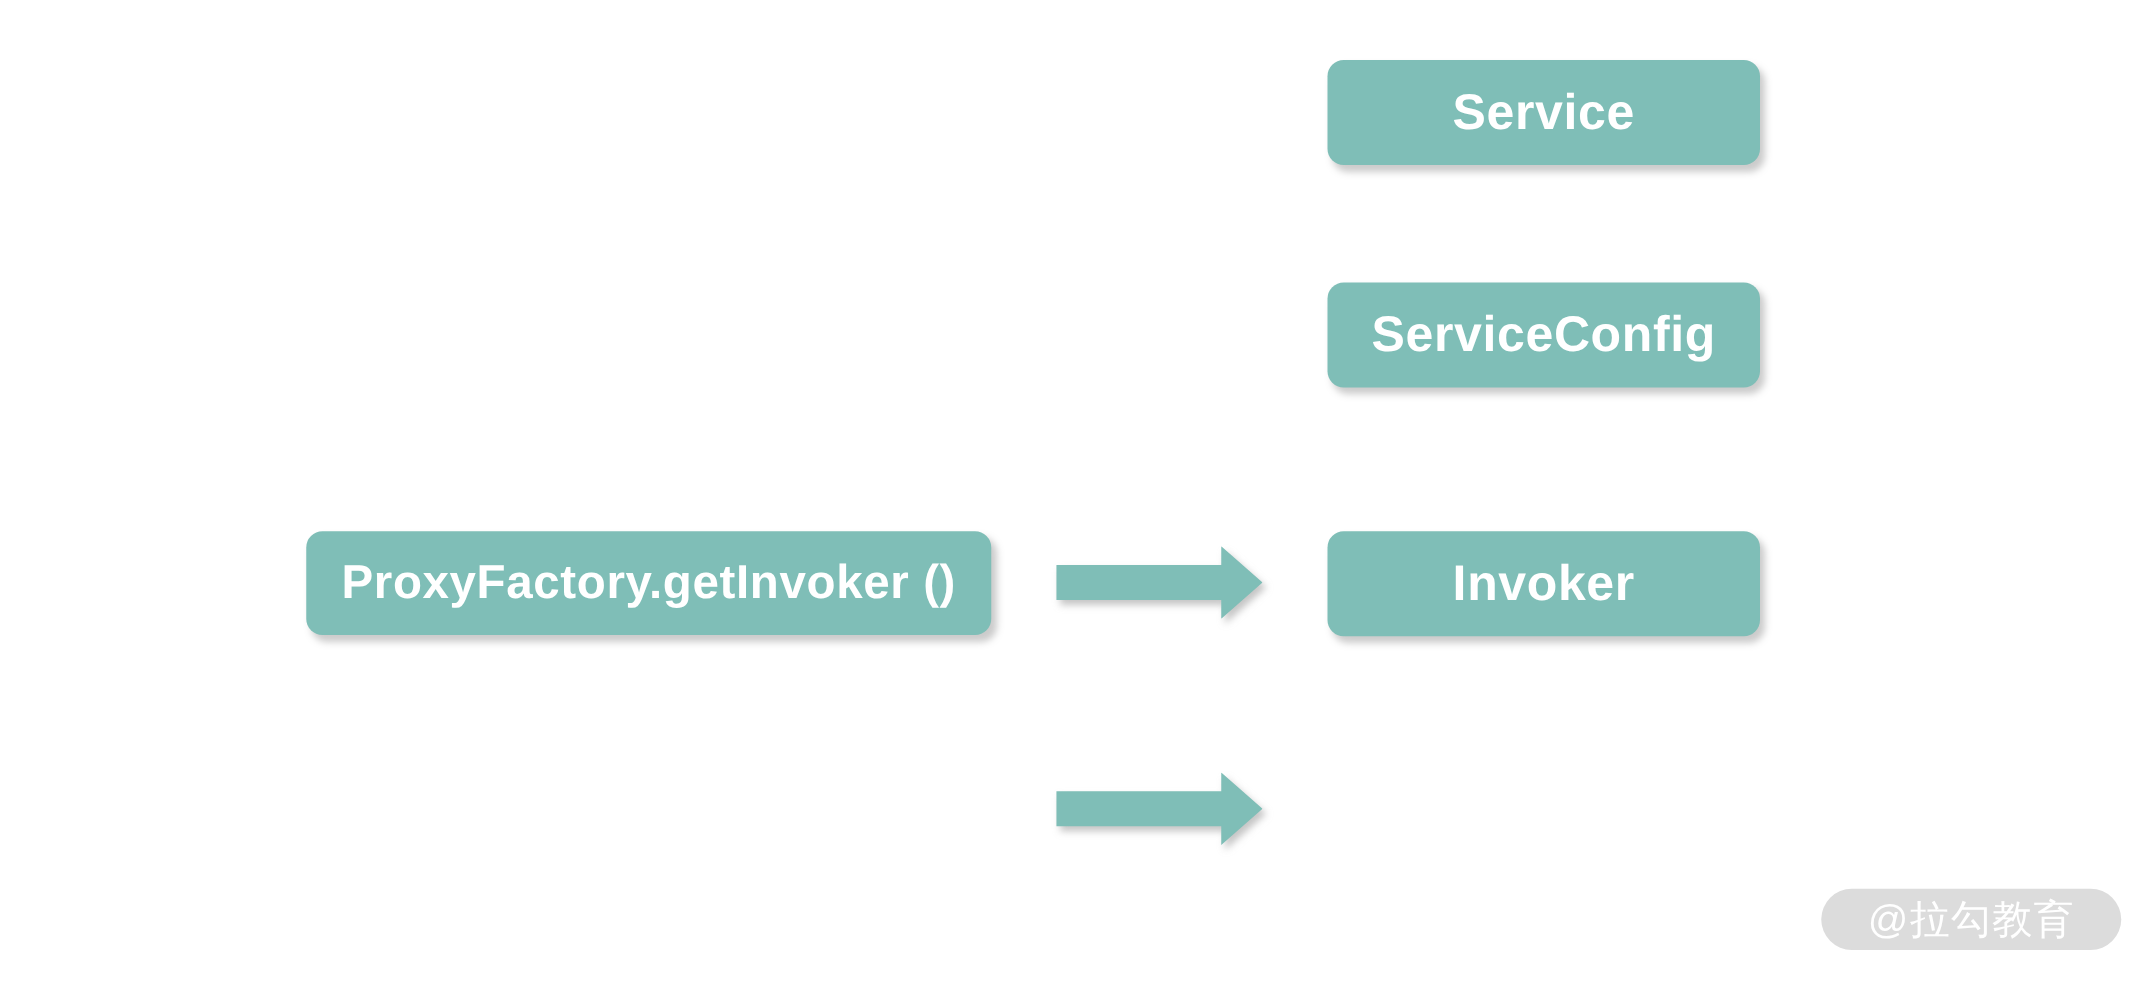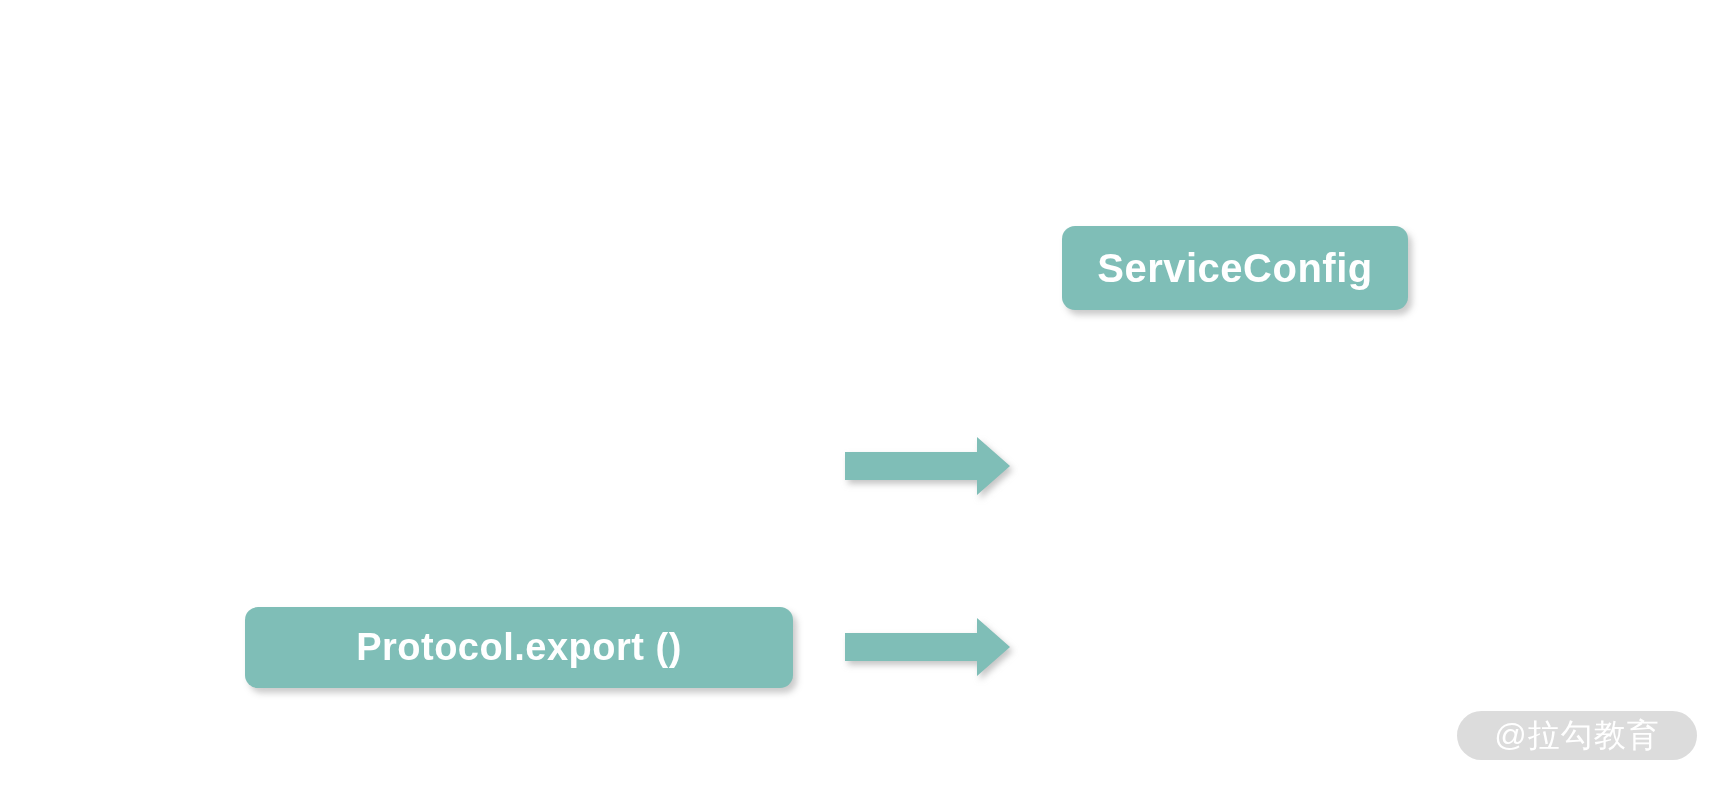--- a/index.html
+++ b/index.html
@@ -66,30 +66,32 @@
     justify-content: center;
     font-size: 32px;
     letter-spacing: 1px;
   }
 </style>
 </head>
 <body>
 
 <div class="canvas">
 
+  <div class="node" id="node-service">Service</div>
 
   <div class="node" id="node-serviceconfig">ServiceConfig</div>
 
+  <div class="node node--wide" id="node-proxyfactory">ProxyFactory.getInvoker ()</div>
 
   <svg class="flow-arrow" id="arrow-invoker" viewBox="0 0 165 58" aria-hidden="true">
     <polygon points="0,15 132,15 132,0 165,29 132,58 132,43 0,43" fill="currentColor"></polygon>
   </svg>
 
+  <div class="node" id="node-invoker">Invoker</div>
 
-  <div class="node node--wide" id="node-protocol">Protocol.export ()</div>
 
   <svg class="flow-arrow" id="arrow-exporter" viewBox="0 0 165 58" aria-hidden="true">
     <polygon points="0,15 132,15 132,0 165,29 132,58 132,43 0,43" fill="currentColor"></polygon>
   </svg>
 
 
   <div class="watermark">@拉勾教育</div>
 
 </div>
 

